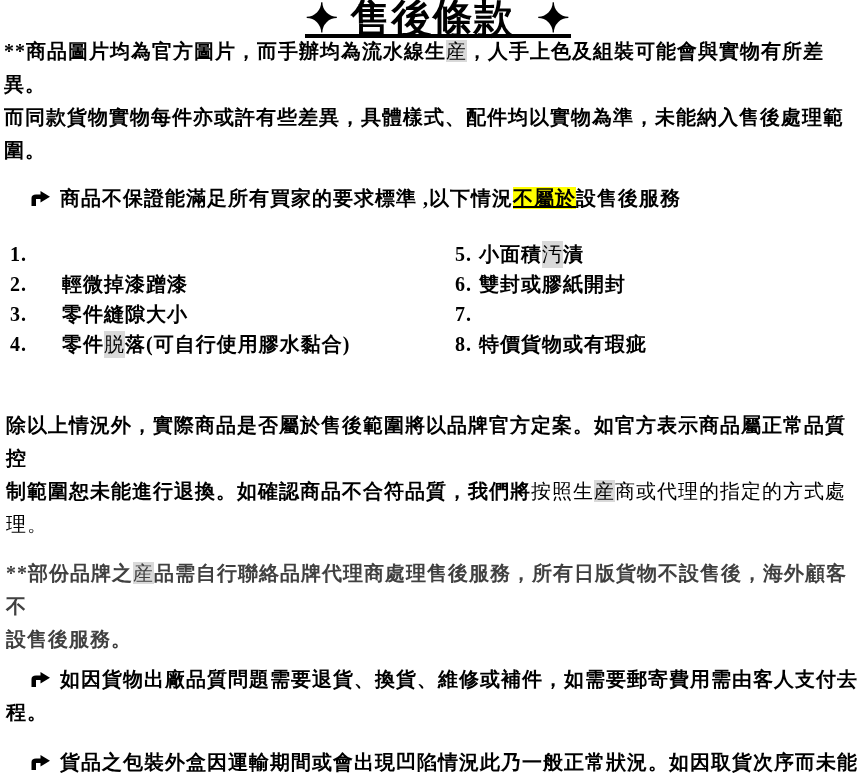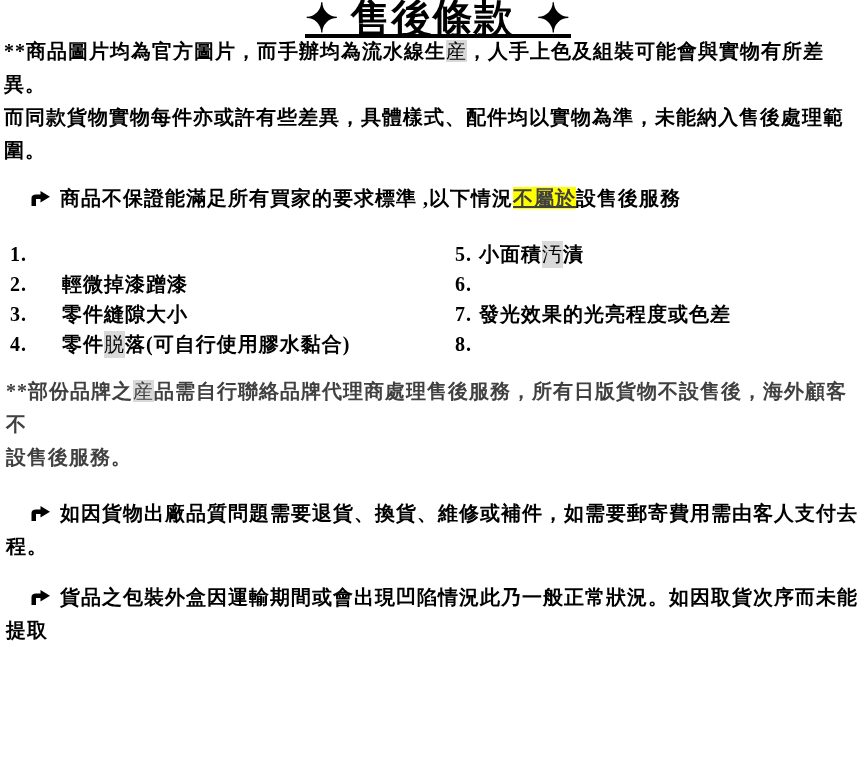--- a/index.html
+++ b/index.html
@@ -14,28 +14,28 @@
     text-decoration:underline;white-space:pre;letter-spacing:1px;text-align:center;
   }
   .para{
     margin:0 6px 0 6px;line-height:33px;letter-spacing:1px;
     white-space:pre-wrap;
   }
   .p1{margin-left:4px;margin-top:3px;}
   .p2{margin-top:15px;}
   .p3{margin-top:50px;}
   .p4{margin-top:16px;}
-  .p5{margin-top:24px;font-family:Liberation Mono, monospace;}
+  .p5{margin-top:7px;}
   .p6{margin-top:17px;}
   .arrow-svg{
     width:22px;height:15px;margin-left:23px;margin-right:9px;
     vertical-align:-1px;
   }
   .red{color:#404040;}
-  .hl{color:#404040;background:#ffff00;text-decoration:underline;}
+  .hl{color:#000000;background:#ffff00;text-decoration:underline;}
   .gc{background:#d9d9d9;font-weight:normal;}
   .rw{font-weight:normal;}
   .list{display:flex;padding-left:10px;margin-top:24px;letter-spacing:1px;}
   .col-left{width:445px;}
   .item{display:flex;height:30px;align-items:center;white-space:pre;}
   .num-l{display:inline-block;width:52px;}
   .num-r{display:inline-block;margin-right:7px;}
 </style>
 </head>
 <body>
@@ -52,26 +52,27 @@
 
   <div class="list">
     <div class="col-left">
       <div class="item"><span class="num-l">1.</span><span class="gc"></span><span></span></div>
       <div class="item"><span class="num-l">2.</span><span>輕微掉漆蹭漆</span><span class="gc"></span><span></span></div>
       <div class="item"><span class="num-l">3.</span><span>零件縫隙大小</span><span class="gc"></span><span></span></div>
       <div class="item"><span class="num-l">4.</span><span>零件</span><span class="gc">脱</span><span>落(可自行使用膠水黏合)</span></div>
     </div>
     <div class="col-right">
       <div class="item"><span class="num-r">5.</span><span>小面積</span><span class="gc">汚</span><span>漬</span></div>
-      <div class="item"><span class="num-r">6.</span><span class="gc"></span><span></span></div>
-      <div class="item"><span class="num-r">7.</span><span>發光效果的光亮程度或色差</span><span class="gc"></span><span></span></div>
-      <div class="item"><span class="num-r">8.</span><span class="gc"></span><span></span></div>
+      <div class="item"><span class="num-r">6.</span><span>雙封或膠紙開封</span><span class="gc"></span><span></span></div>
+      <div class="item"><span class="num-r">7.</span><span class="gc"></span><span></span></div>
+      <div class="item"><span class="num-r">8.</span><span>特價貨物或有瑕疵</span><span class="gc"></span><span></span></div>
     </div>
   </div>
 
+  <p class="para p3"><span>除以上情況外，實際商品是否屬於售後範圍將以品牌官方定案。如官方表示商品屬正常品質控</span><br><span>制範圍恕未能進行退換。如確認商品不合符品質，我們將</span><span class="rw">按照生</span><span class="gc">産</span><span class="rw">商或代理的指定的方式處理。</span></p>
 
   <p class="para p4 red"><span>**部份品牌之</span><span class="gc">産</span><span>品需自行聯絡品牌代理商處理售後服務，所有日版貨物不設售後，海外顧客不</span><br><span>設售後服務。</span></p>
 
   <p class="para p5"><svg class="arrow-svg" viewBox="0 0 21 15" xmlns="http://www.w3.org/2000/svg">
         <path d="M2 15 L2 7 Q2 3.5 6.5 3.5 L11 3.5 L11 0 L20.5 5.8 L11 11.5 L11 8 L6.5 8 L6.5 15 Z" fill="#000"></path>
       </svg><span>如因貨物出廠品質問題需要退貨、換貨、維修或補件，如需要郵寄費用需由客人支付去程。</span></p>
 
   <p class="para p6"><svg class="arrow-svg" viewBox="0 0 21 15" xmlns="http://www.w3.org/2000/svg">
         <path d="M2 15 L2 7 Q2 3.5 6.5 3.5 L11 3.5 L11 0 L20.5 5.8 L11 11.5 L11 8 L6.5 8 L6.5 15 Z" fill="#000"></path>
       </svg><span>貨品之包裝外盒因運輸期間或會出現凹陷情況此乃一般正常狀況。如因取貨次序而未能提取</span><br></p>

